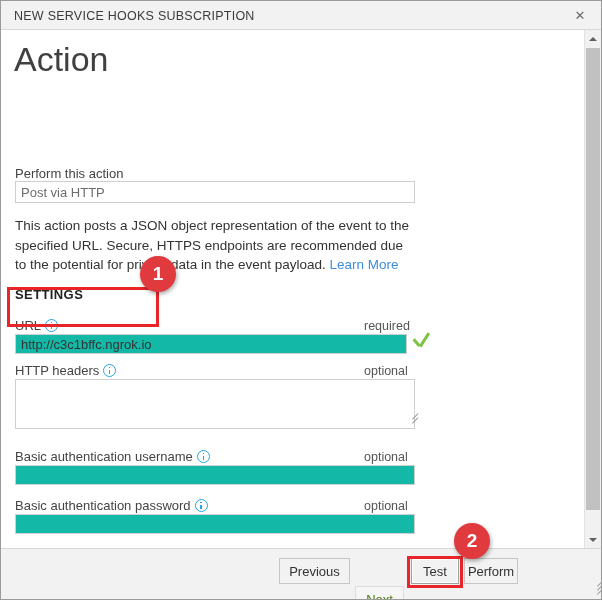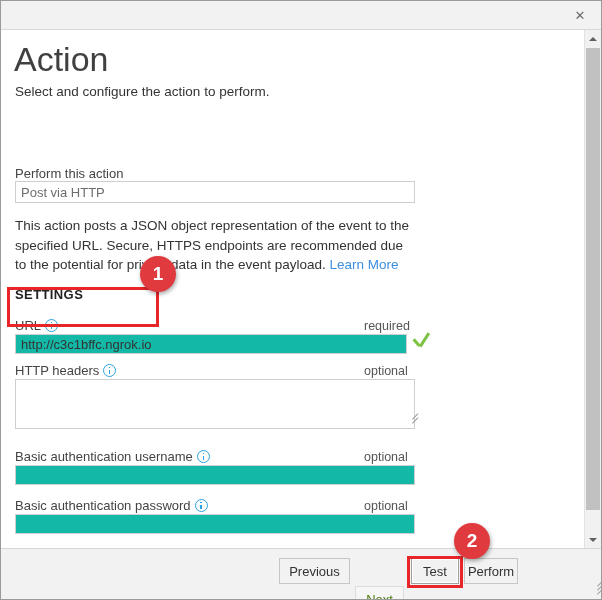--- a/index.html
+++ b/index.html
@@ -342,28 +342,28 @@
     box-shadow: 1px 2px 4px rgba(0,0,0,0.35);
     pointer-events: none;
   }
 </style>
 </head>
 <body>
 
 <div id="app">
 
   <div class="titlebar">
+    <div class="titlebar-text">NEW SERVICE HOOKS SUBSCRIPTION</div>
     <div class="close-btn">✕</div>
   </div>
 
   <div class="content">
     <div class="scroll-area">
 
       <div class="page-title">Action</div>
-      <div class="page-subtitle">Select and configure the action to perform.</div>
 
       <div class="field-label" style="left:14px; top:136px;">Perform this action</div>
       <input class="text-input readonly" style="left: 14px; top: 151px; width: 400px; height: 22px;" readonly="" value="Post via HTTP">
 
       <div class="desc-text"><span>This action posts a JSON object representation of the event to the specified URL. Secure, HTTPS endpoints are recommended due to the potential for private data in the event payload. </span><a class="link" href="#">Learn More</a></div>
 
       <div class="settings-head">SETTINGS</div>
 
       <div class="field-label" style="left:14px; top:288px;"><span>URL</span><span class="info-icon"></span></div>
       <div class="opt-label" style="left:363px; top:289px;">required</div>

